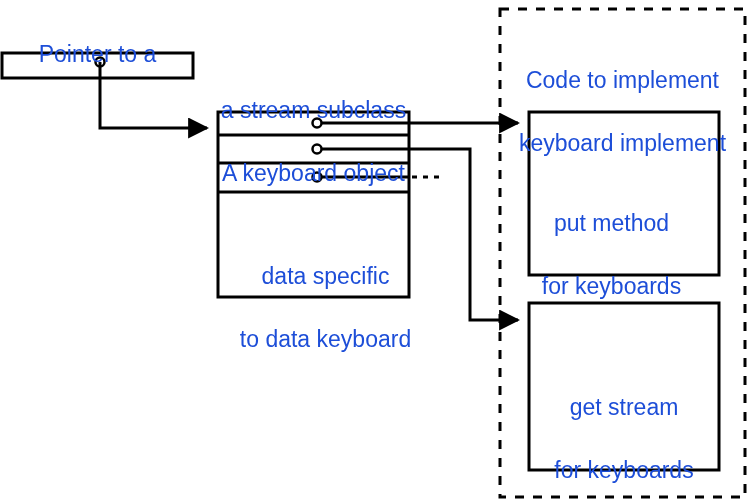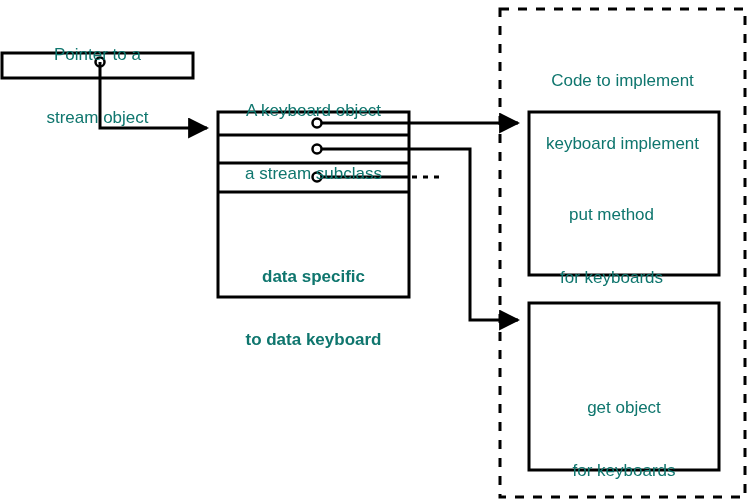--- a/index.html
+++ b/index.html
@@ -21,23 +21,23 @@
   #diagram-svg {
     position: absolute;
     left: 0;
     top: 0;
     width: 754px;
     height: 503px;
   }
   .dg-label {
     position: absolute;
     font-family: "Liberation Sans", sans-serif;
-    font-size: 17px;
+    font-size: 23px;
     line-height: 21px;
-    color: #0f766e;
+    color: #1d4ed8;
     text-align: center;
     white-space: pre;
     letter-spacing: 0px;
   }
   .dg-label span { display: block; }
 </style>
 </head>
 <body>
 
 <div id="diagram-root">
@@ -70,41 +70,40 @@
     <line x1="317" y1="177" x2="409" y2="177" stroke="#000000" stroke-width="3"></line>
     <line x1="412" y1="177" x2="445" y2="177" stroke="#000000" stroke-width="3" stroke-dasharray="5 6"></line>
     <circle cx="317" cy="177" r="4.5" fill="#ffffff" stroke="#000000" stroke-width="2.5"></circle>
 
     <rect x="529" y="112" width="190" height="163" fill="#ffffff" stroke="#000000" stroke-width="3"></rect>
     <rect x="529" y="303" width="190" height="167" fill="#ffffff" stroke="#000000" stroke-width="3"></rect>
   </svg>
 
   <div class="dg-label" style="left:2px; top:2px; width:191px;">
     <span>Pointer to a</span>
-    <span>stream object</span>
   </div>
 
   <div class="dg-label" style="left:218px; top:58px; width:191px;">
+    <span>a stream subclass</span>
     <span>A keyboard object</span>
-    <span>a stream subclass</span>
   </div>
 
-  <div class="dg-label" style="left:218px; top:224px; width:191px;font-weight:bold;">
+  <div class="dg-label" style="left:230px; top:224px; width:191px;">
     <span>data specific</span>
     <span>to data keyboard</span>
   </div>
 
   <div class="dg-label" style="left:500px; top:28px; width:245px;">
     <span>Code to implement</span>
     <span>keyboard implement</span>
   </div>
 
-  <div class="dg-label" style="left:529px; top:162px; width:165px;">
+  <div class="dg-label" style="left:529px; top:171px; width:165px;">
     <span>put method</span>
     <span>for keyboards</span>
   </div>
 
   <div class="dg-label" style="left:529px; top:355px; width:190px;">
-    <span>get object</span>
+    <span>get stream</span>
     <span>for keyboards</span>
   </div>
 
 </div>
 
 </body></html>

